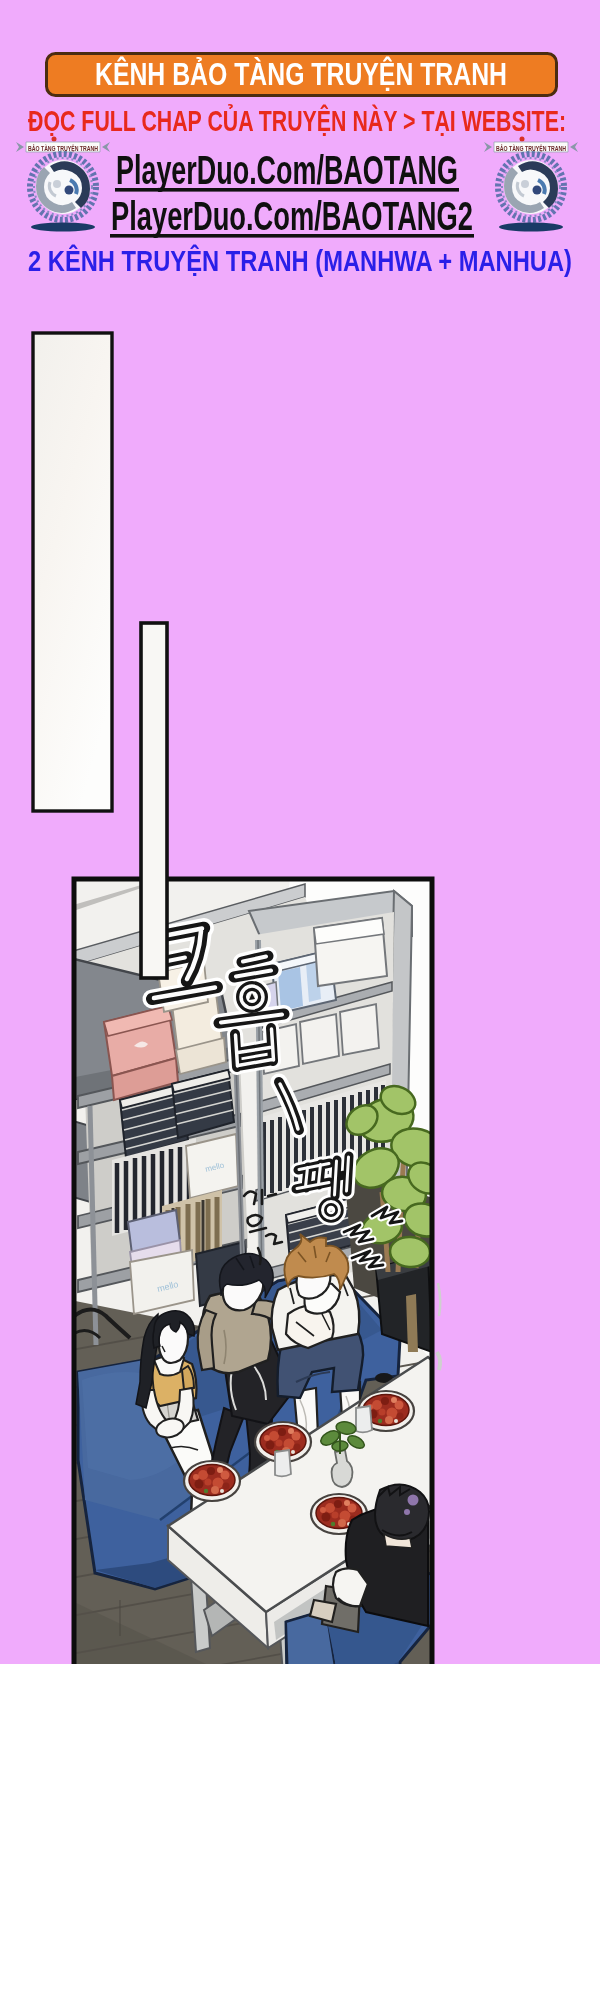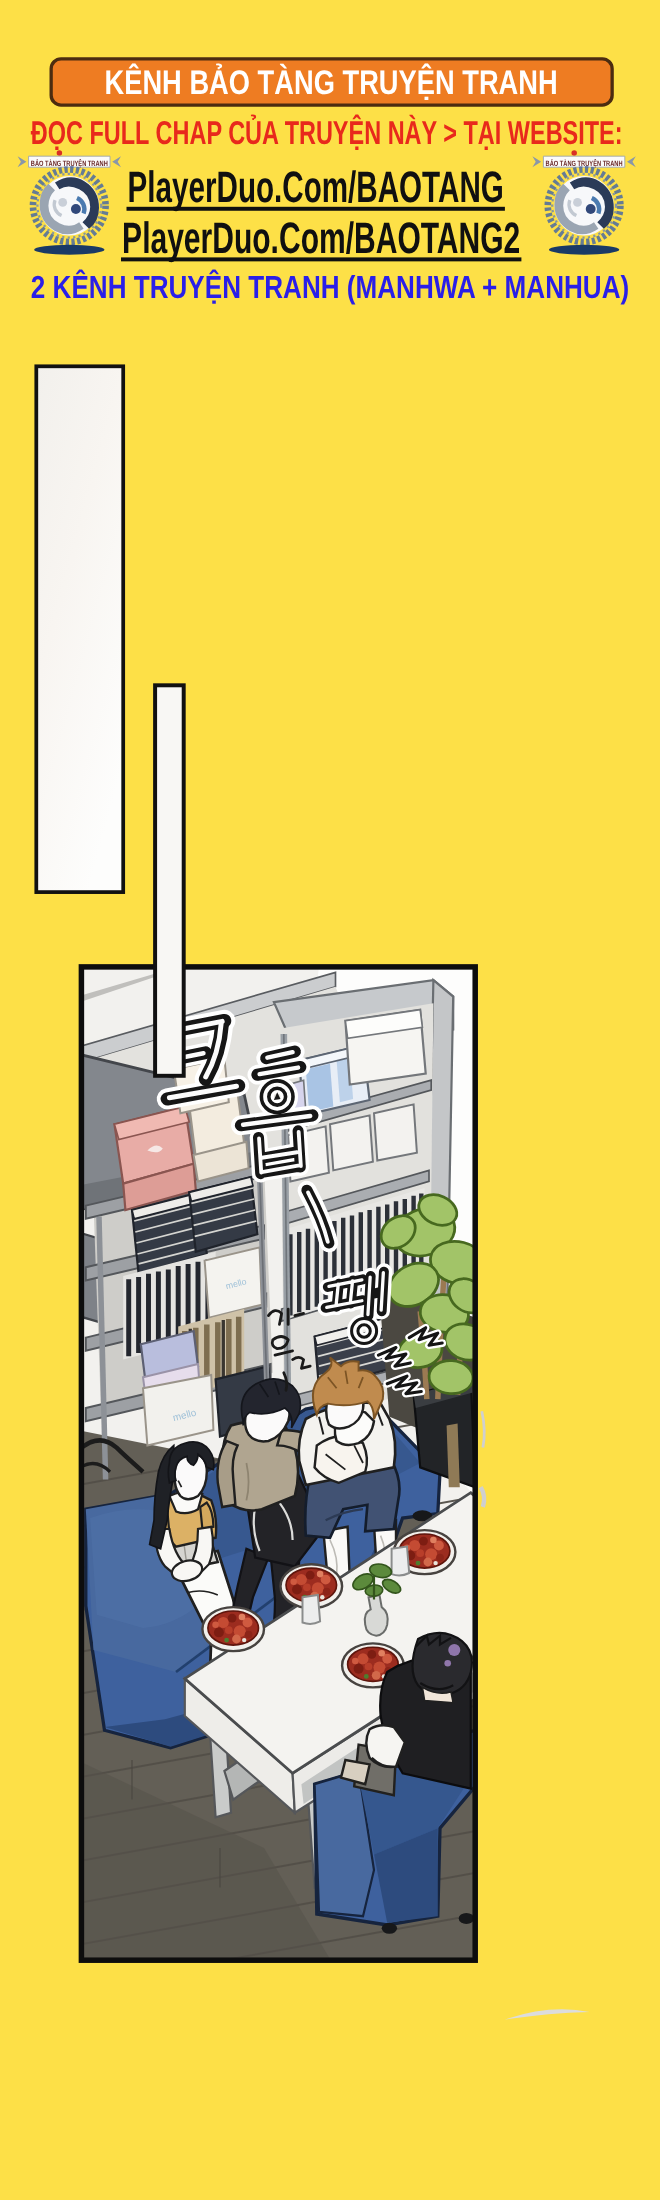--- a/index.html
+++ b/index.html
@@ -1,16 +1,16 @@
 <!DOCTYPE html>
 <html><head>
 <meta charset="utf-8">
 <style>
   html,body{margin:0;padding:0;background:#ffffff;}
-  #page{position:relative;width:600px;height:2000px;background:#fde047;overflow:hidden;
+  #page{position:relative;width:600px;height:1664px;background:#f0abfc;overflow:hidden;
         font-family:"Liberation Sans", sans-serif;}
   svg{display:block}
 </style>
 </head>
 <body>
 <div id="page">
 <svg width="600" height="2000" viewBox="0 0 600 2000" xmlns="http://www.w3.org/2000/svg">
 <defs>
   <linearGradient id="paleg" x1="0" y1="0" x2="0.6" y2="1">
     <stop offset="0" stop-color="#f2f0ec"></stop>

